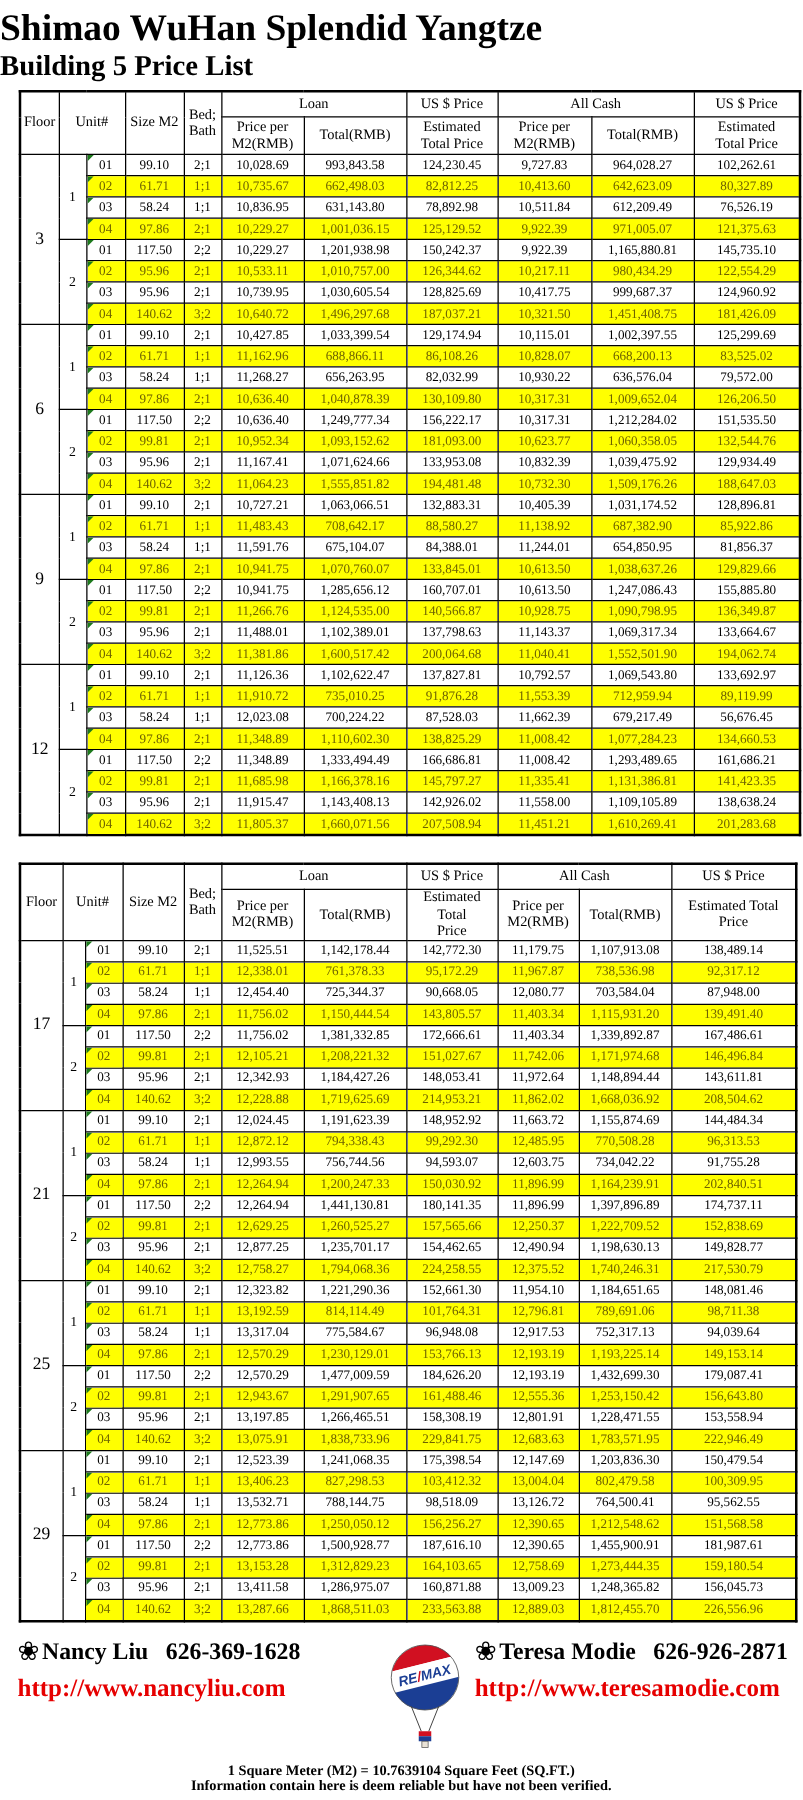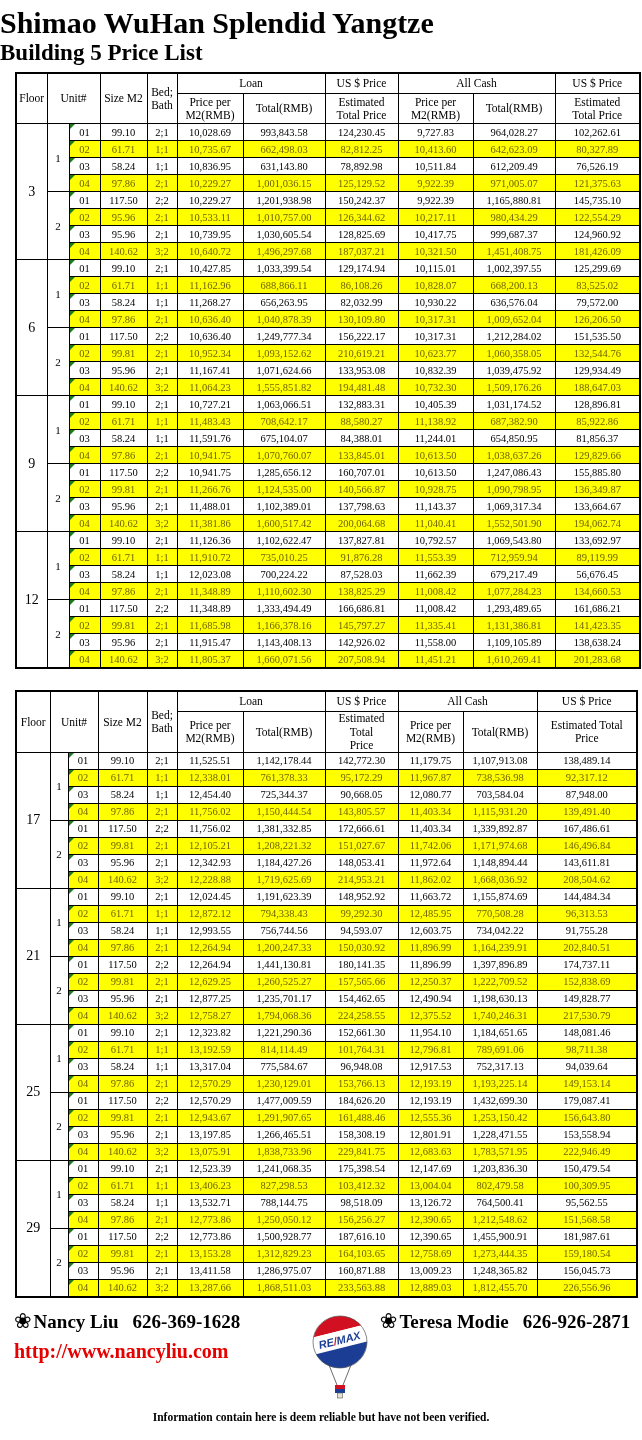--- a/index.html
+++ b/index.html
@@ -226,21 +226,21 @@
         <td class="ycell">10,317.31</td>
         <td class="ycell">1,212,284.02</td>
         <td class="ycell">151,535.50</td>
       </tr>
       <tr class="hl">
         <td class="unit-cell ycell">02<span class="corner-tri"></span></td>
         <td class="ycell">99.81</td>
         <td class="ycell">2;1</td>
         <td class="ycell">10,952.34</td>
         <td class="ycell">1,093,152.62</td>
-        <td class="ycell">210,619.21</td>
+        <td class="ycell">181,093.00</td>
         <td class="ycell">10,623.77</td>
         <td class="ycell">1,060,358.05</td>
         <td class="ycell">132,544.76</td>
       </tr>
       <tr>
         <td class="unit-cell ycell">03<span class="corner-tri"></span></td>
         <td class="ycell">95.96</td>
         <td class="ycell">2;1</td>
         <td class="ycell">11,167.41</td>
         <td class="ycell">1,071,624.66</td>
@@ -877,18 +877,20 @@
       <rect x="28" y="74" width="10" height="4" fill="#1b3e94"></rect>
       <rect x="30.5" y="78" width="5" height="5" fill="#e9e2d6" stroke="#555" stroke-width="0.6"></rect>
     </svg>
   </div>
   <div class="agent-block right">
     <div class="agent-line">
       <span class="flower-icon">❀</span>
       <span class="agent-name">Teresa Modie</span>
       <span class="agent-phone">626-926-2871</span>
     </div>
+    <div class="agent-url">http://www.teresamodie.com</div>
   </div>
 </div>
 
 <div class="notes">
+  <div>1 Square Meter (M2) = 10.7639104 Square Feet (SQ.FT.)</div>
   <div>Information contain here is deem reliable but have not been verified.</div>
 </div>
 
 </body></html>

